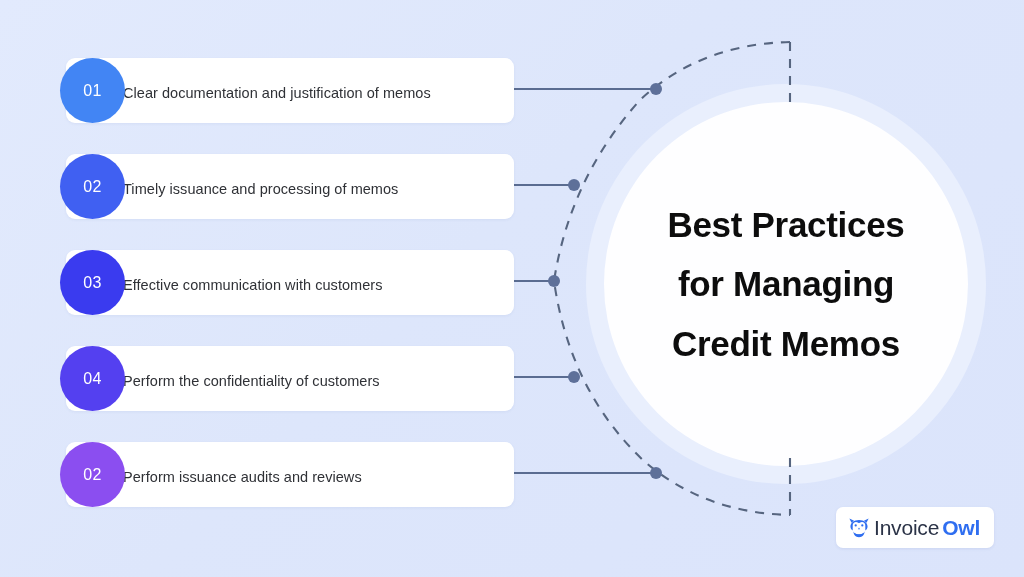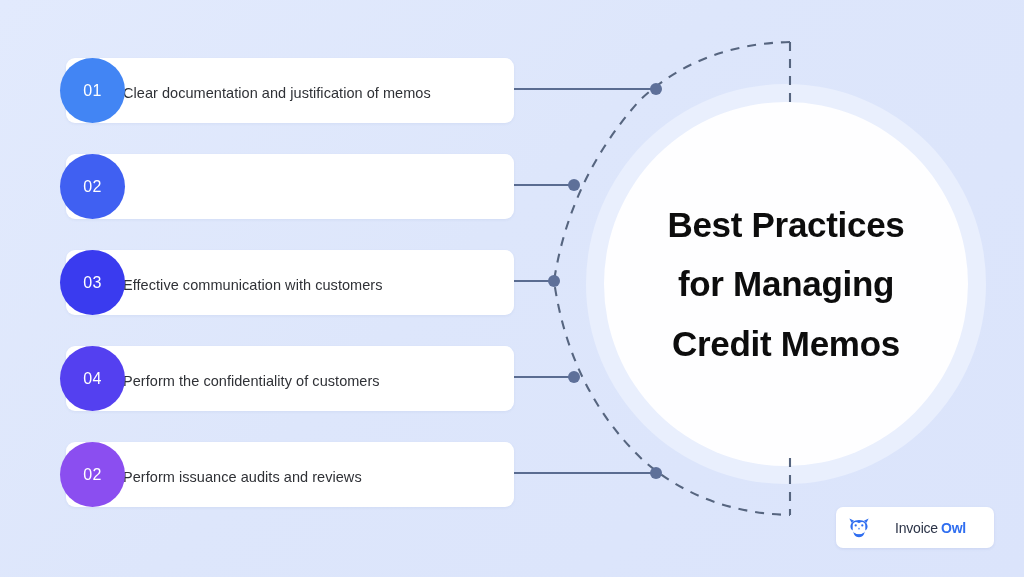--- a/index.html
+++ b/index.html
@@ -127,22 +127,22 @@
     background: #ffffff;
     border-radius: 7px;
     display: flex;
     align-items: center;
     padding-left: 11px;
     box-sizing: border-box;
     box-shadow: 0 1px 3px rgba(60, 80, 160, 0.10);
   }
   .logo-owl { width: 24px; height: 24px; flex: 0 0 auto; }
   .logo-words {
-    margin-left: 24px;
-    font-size: 14px;
+    margin-left: 3px;
+    font-size: 21px;
     letter-spacing: -0.2px;
     white-space: nowrap;
   }
   .logo-words .w1 { color: #2b3347; }
   .logo-words .w2 { color: #2f6ef0; font-weight: bold; margin-left: 3px; }
 </style>
 </head>
 <body style="background: rgb(223, 232, 252);">
 
 <div id="canvas">
@@ -179,20 +179,21 @@
   <div class="list">
 
     <div class="row">
       <div class="card"></div>
       <div class="card-text">Clear documentation and justification of memos</div>
       <div class="badge" style="background: rgb(66, 133, 244);">01</div>
     </div>
 
     <div class="row">
       <div class="card"></div>
+      <div class="card-text">Timely issuance and processing of memos</div>
       <div class="badge" style="background: rgb(64, 96, 242);">02</div>
     </div>
 
     <div class="row">
       <div class="card"></div>
       <div class="card-text">Effective communication with customers</div>
       <div class="badge" style="background: rgb(58, 59, 239);">03</div>
     </div>
 
     <div class="row">

